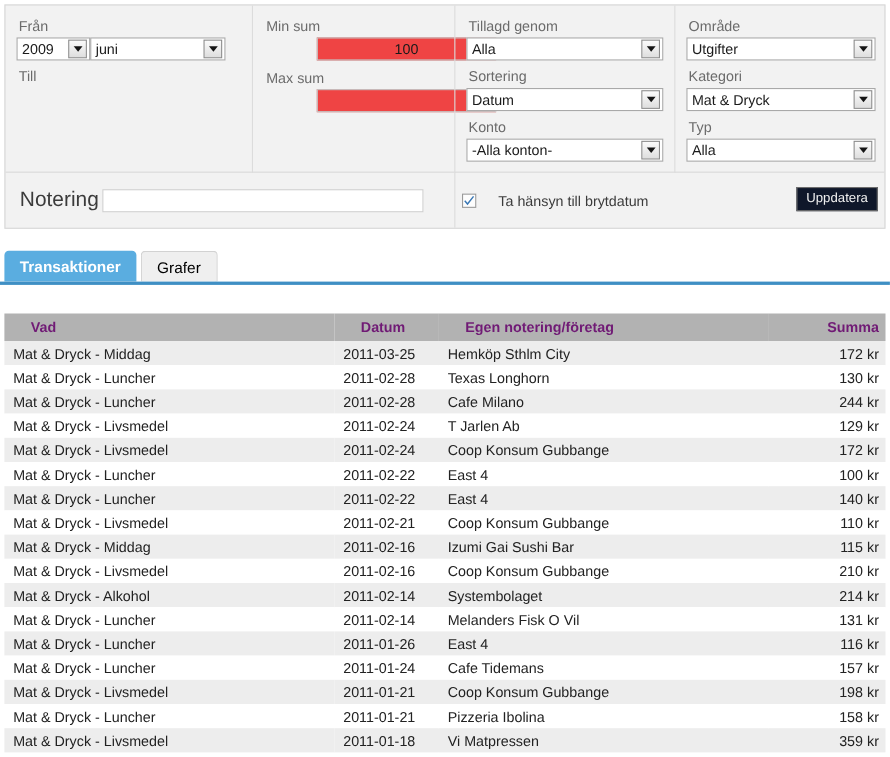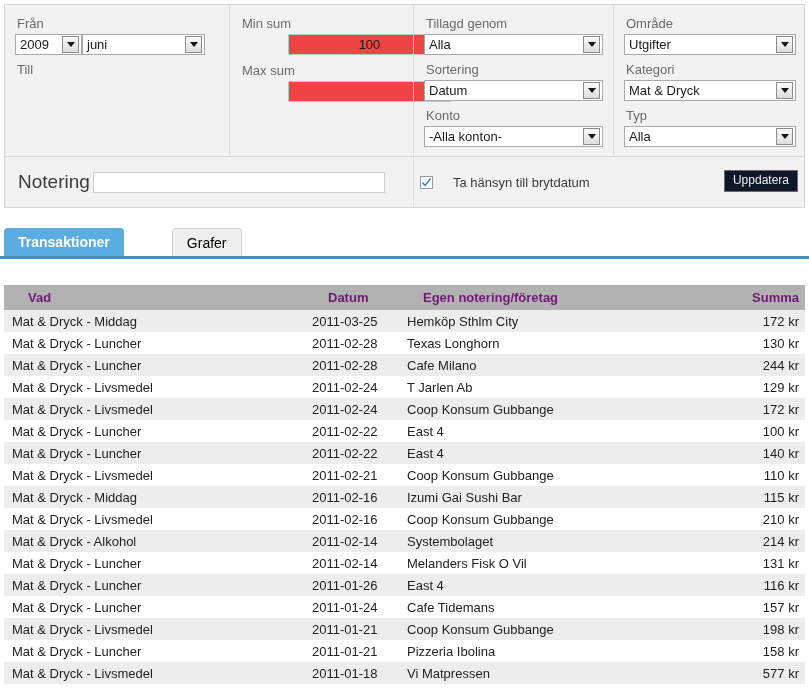--- a/index.html
+++ b/index.html
@@ -142,21 +142,21 @@
     padding: 3px 8px 4px 8px;
     line-height: 13px;
     cursor: pointer;
   }
 
   
   .tabs {
     position: absolute;
     left: 4px; top: 226px;
     width: 801px; height: 30px;
-    display: flex; align-items: flex-end; gap: 44px;
+    display: flex; align-items: flex-end;
   }
   .tab {
     height: 28px;
     padding: 0 14px;
     display: flex; align-items: center;
     font-size: 14px;
     border-radius: 4px 4px 0 0;
     cursor: pointer;
   }
   .tab.active {
@@ -428,16 +428,16 @@
       <tr>
         <td class="col-vad">Mat &amp; Dryck - Luncher</td>
         <td class="col-datum">2011-01-21</td>
         <td class="col-eget">Pizzeria Ibolina</td>
         <td class="col-summa">158 kr</td>
       </tr>
       <tr>
         <td class="col-vad">Mat &amp; Dryck - Livsmedel</td>
         <td class="col-datum">2011-01-18</td>
         <td class="col-eget">Vi Matpressen</td>
-        <td class="col-summa">577 kr</td>
+        <td class="col-summa">359 kr</td>
       </tr>
     </tbody>
 </table>
 
 </body></html>

